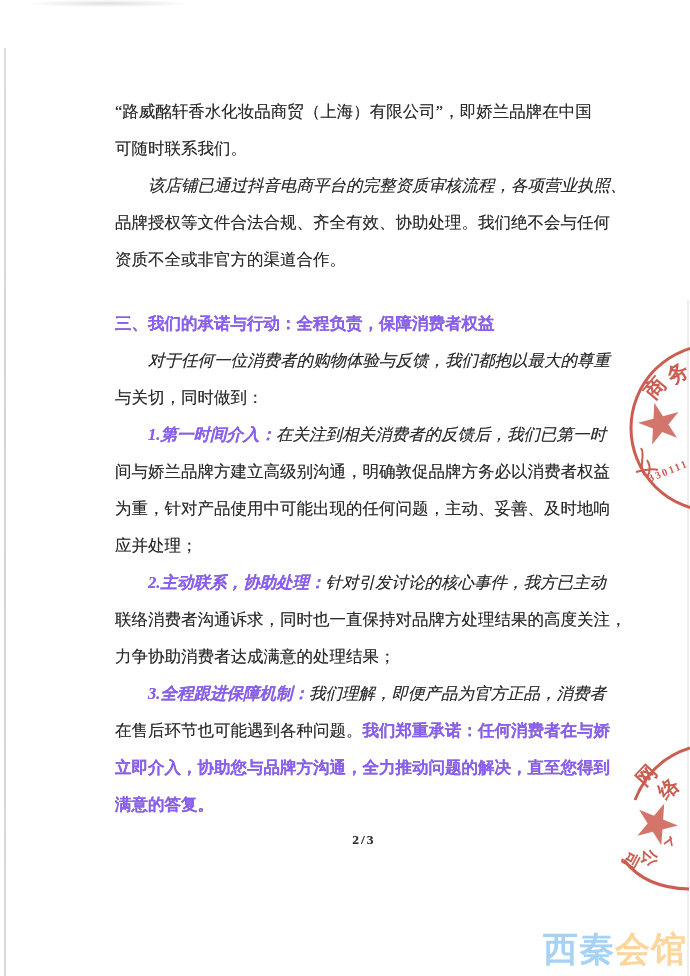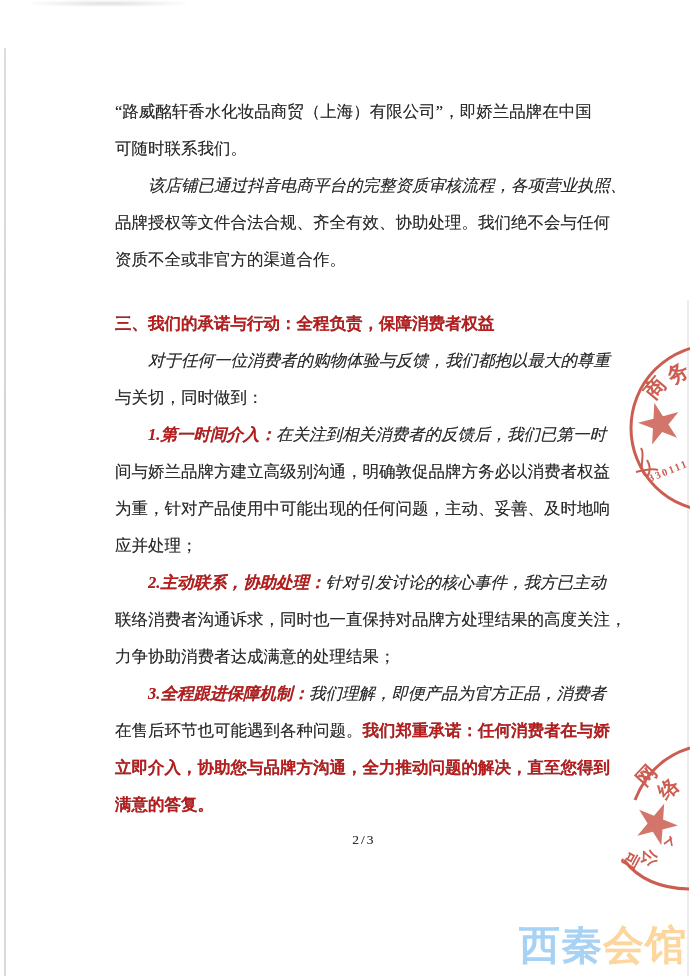--- a/index.html
+++ b/index.html
@@ -28,40 +28,40 @@
 
   
   .content{
     position:absolute;left:115px;top:93px;width:498px;
     color:#2b2b2b;font-size:16.5px;
     text-shadow:0 0 .5px rgba(45,45,45,.55);
   }
   .doc-line{height:37px;line-height:37px;white-space:nowrap;}
   .doc-line.indent{padding-left:33px;font-style:italic;}
   .doc-line.gap{margin-top:27px;}
-  .doc-line .b{font-weight:bold;color:#b91c1c;}
+  .doc-line .b{font-weight:bold;color:#8b5cf6;}
   .footer{
-    margin-top:9px;text-align:center;font-weight:normal;
+    margin-top:9px;text-align:center;font-weight:bold;
     font-size:13.5px;letter-spacing:2px;color:#333;
   }
 
   
   svg.stamp{position:absolute;overflow:hidden;filter:blur(.35px);opacity:.88;}
   svg.stamp .ln{fill:none;stroke:var(--stamp-red);}
   svg.stamp .star{fill:var(--stamp-red);opacity:.85;}
   svg.stamp text{
     fill:var(--stamp-red);font-family:"Liberation Serif","DejaVu Serif",serif;
     font-weight:bold;
   }
 
   
   .watermark{
     position:absolute;right:3px;bottom:3px;
     font-family:"Liberation Sans","DejaVu Sans",sans-serif;
-    font-weight:bold;font-size:41px;letter-spacing:1px;white-space:nowrap;
+    font-weight:bold;font-size:35px;letter-spacing:1px;white-space:nowrap;
   }
   .watermark .wm-blue{color:var(--wm-blue);}
   .watermark .wm-orange{color:var(--wm-orange);}
 </style>
 </head>
 <body>
 
 <div class="page">
 
   <div class="scan-smudge"></div>

